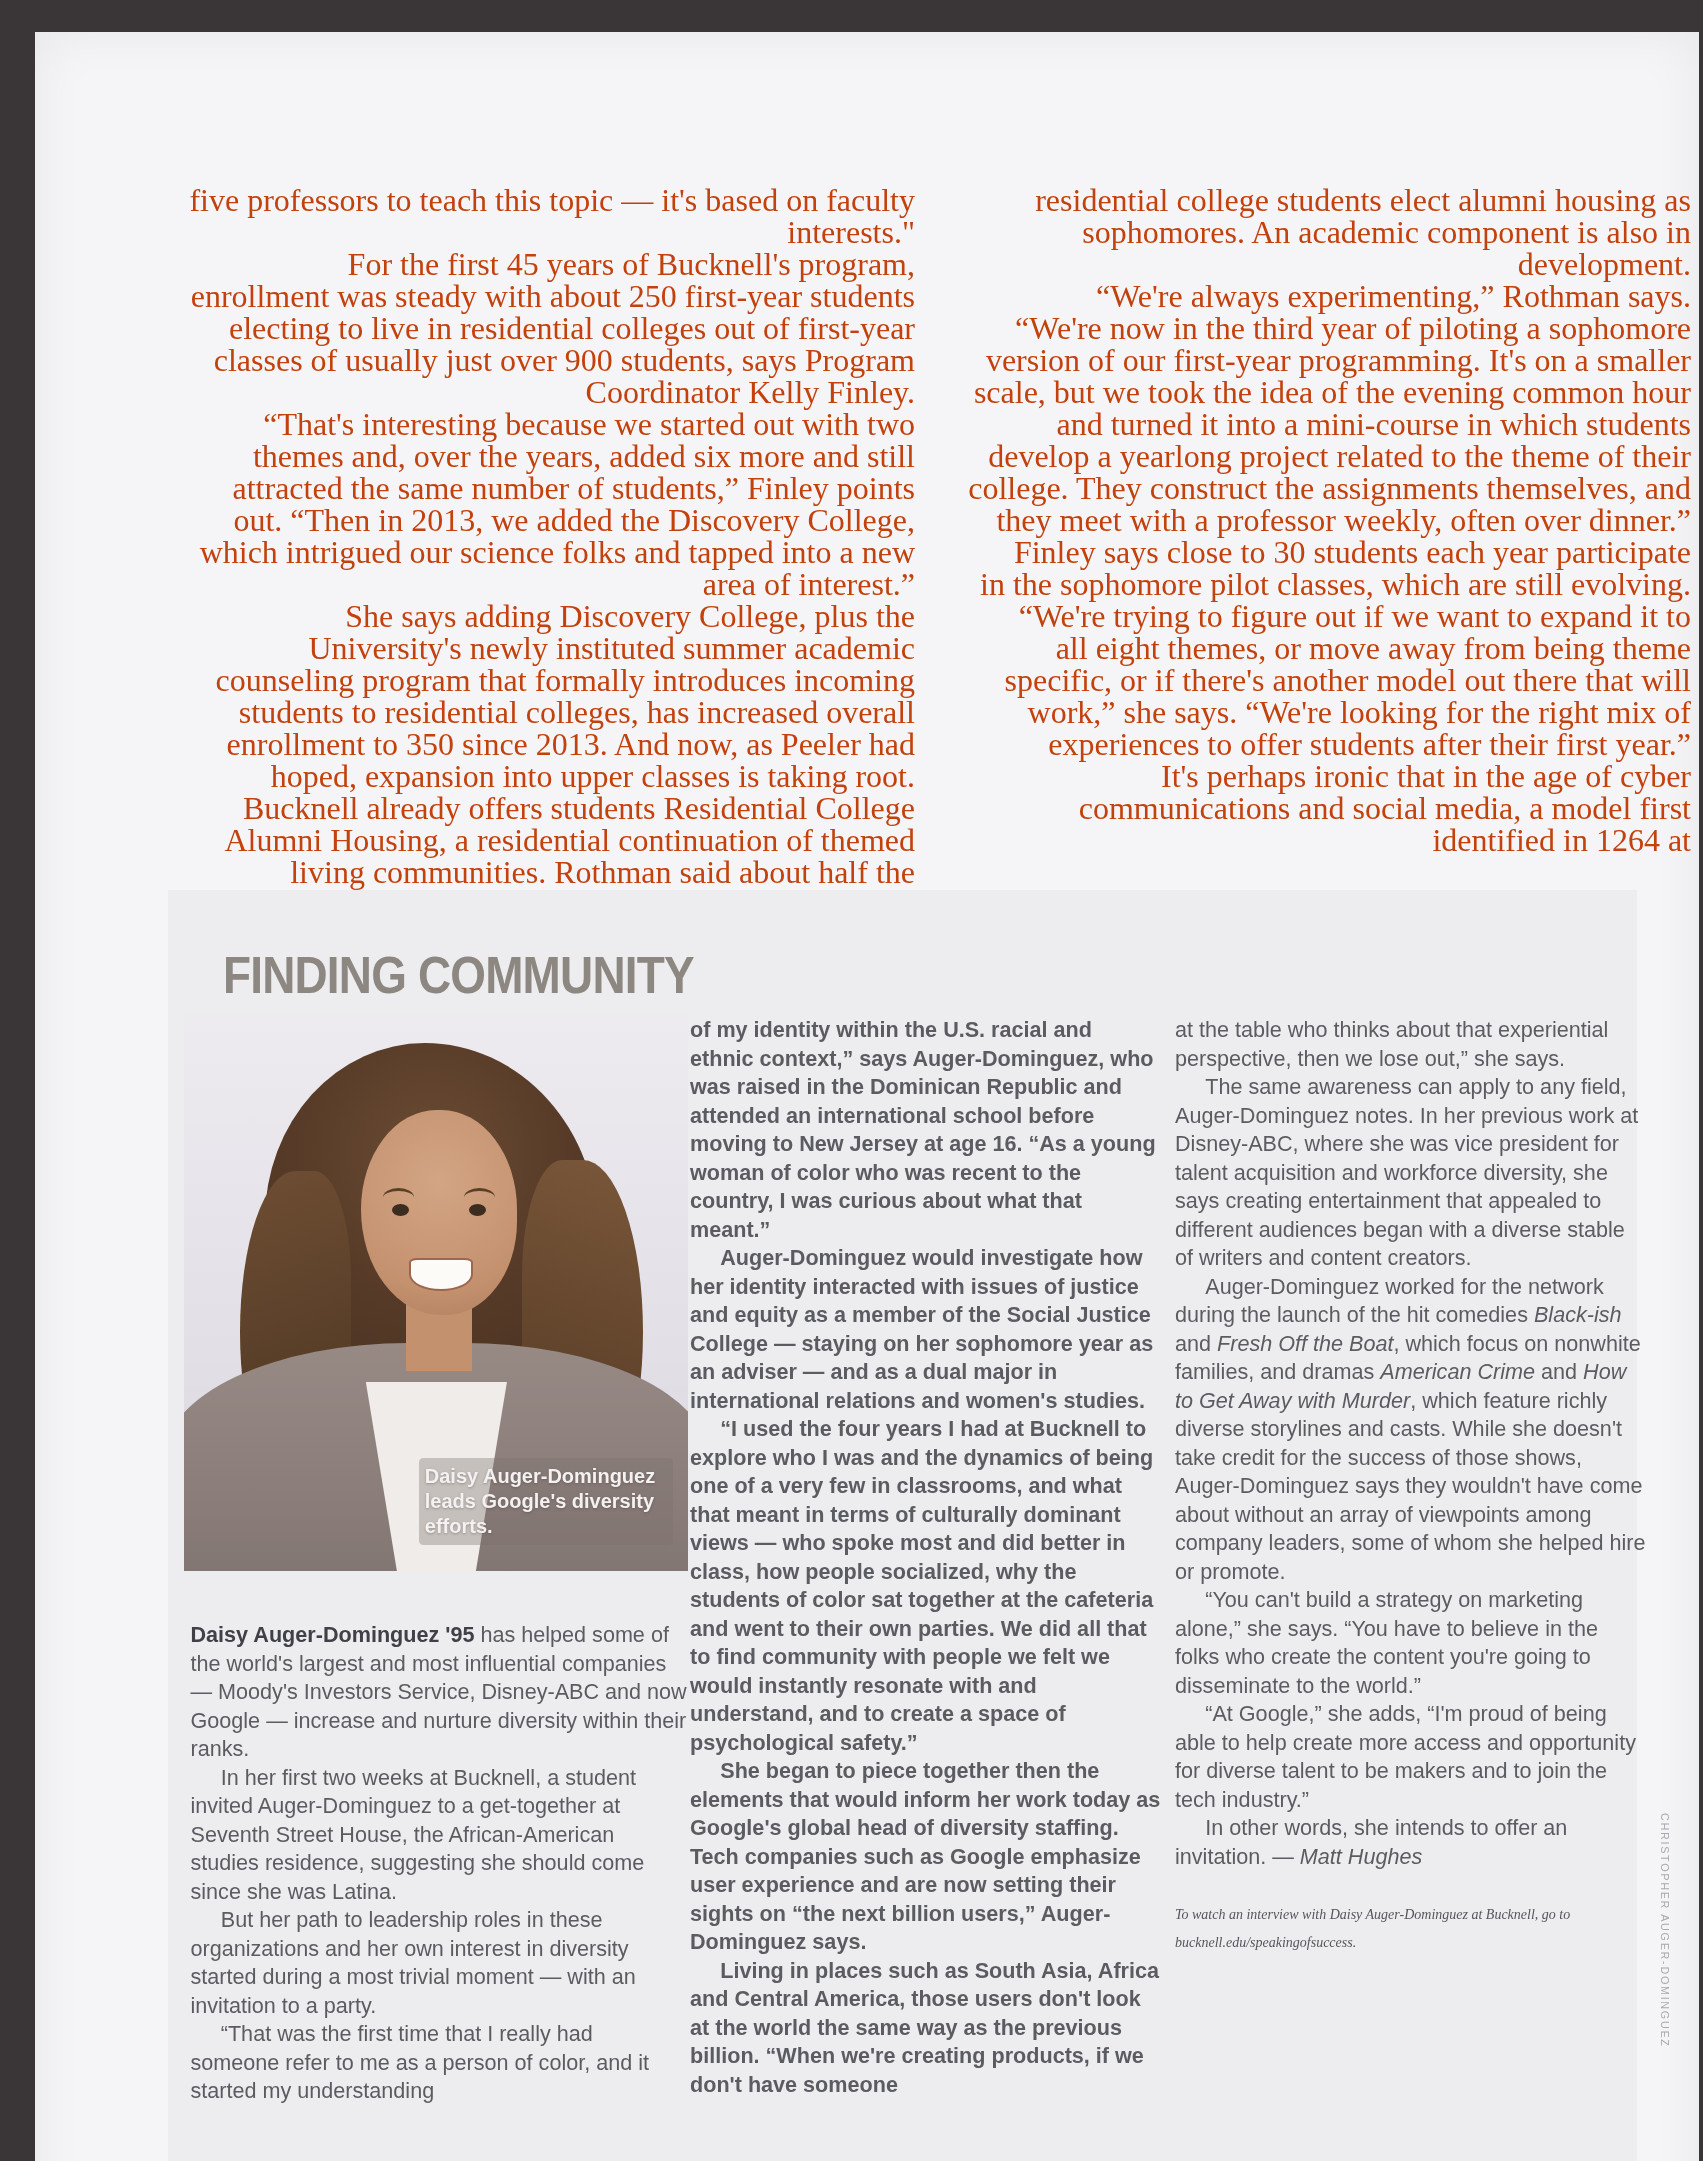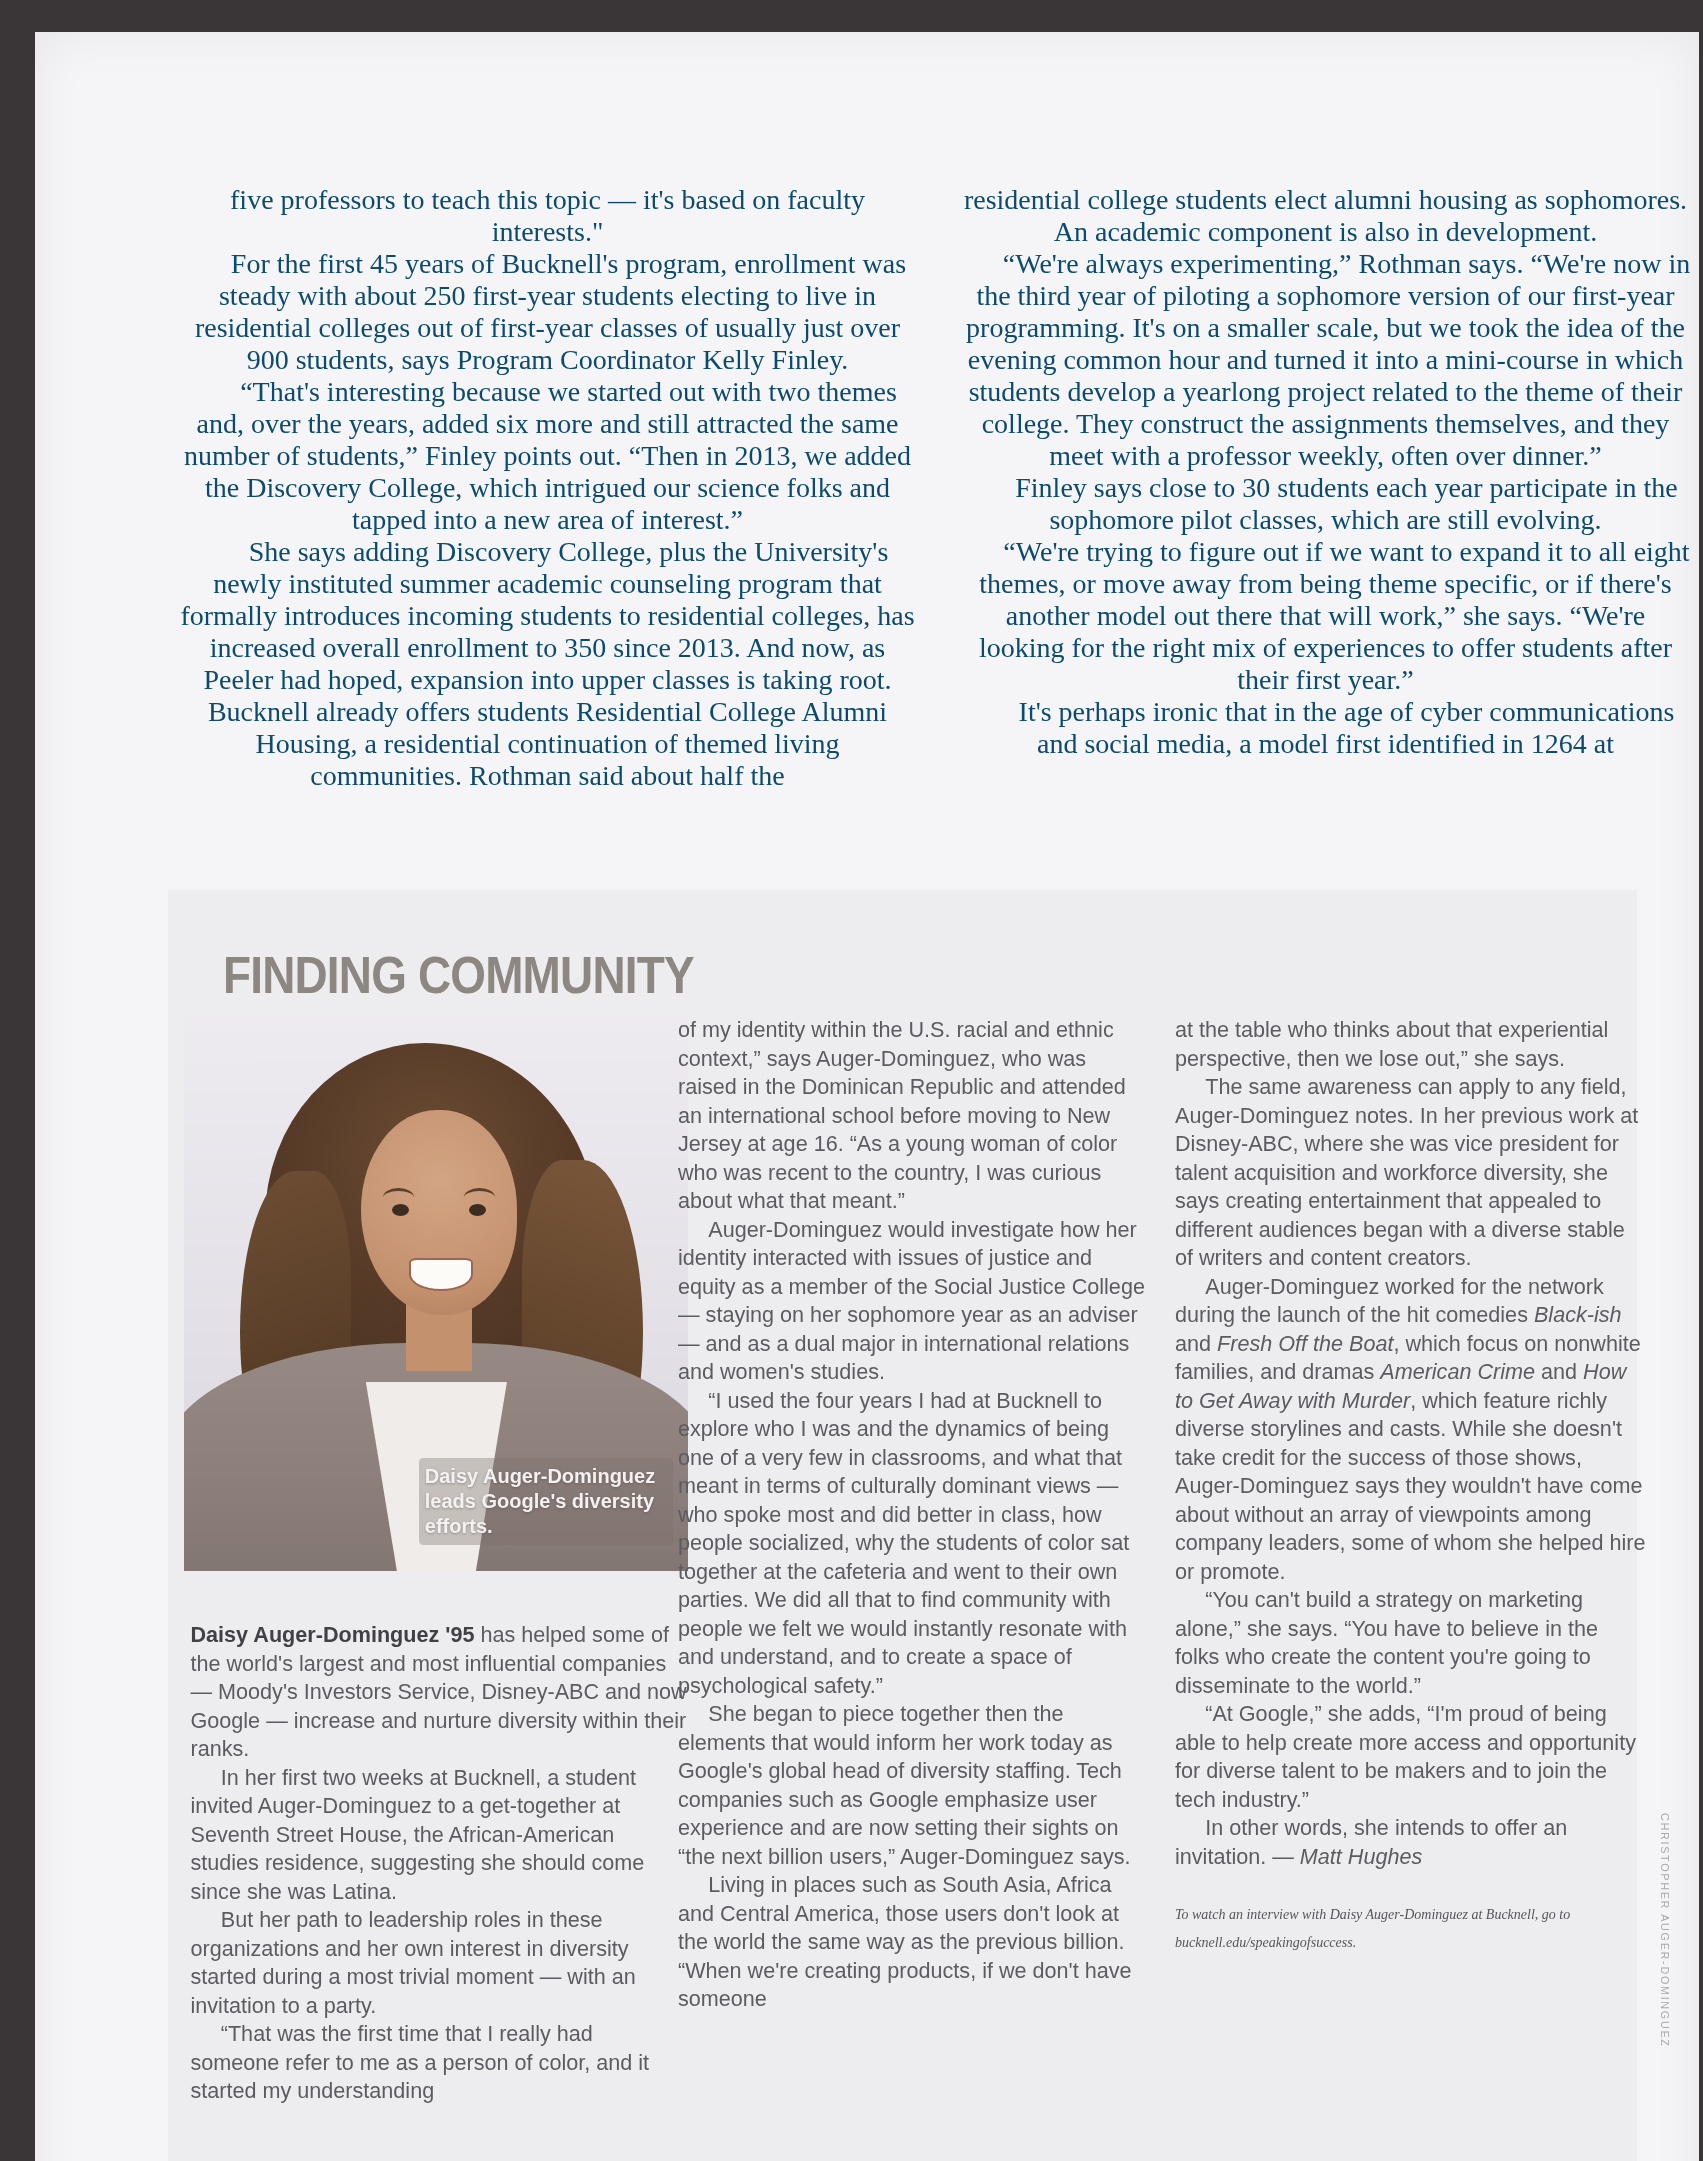--- a/index.html
+++ b/index.html
@@ -12,23 +12,23 @@
   }
   #page{
     position:absolute;
     left:35px;top:32px;right:5.2px;bottom:73px;
     background:#f5f4f6;
     box-shadow:inset 0 0 52px rgba(0,0,0,0.06);
   }
   
   .serif-col{
     position:absolute;
-    font-size:28px;line-height:32px;
-    color:#0c4a6e;
-    text-align:center;
+    font-size:32px;line-height:32px;
+    color:#c2410c;
+    text-align:right;
   }
   .serif-col p{margin:0;}
   .serif-col p + p{text-indent:1.5em;}
   #top-col-1{left:145px;top:152px;width:735px;}
   #top-col-2{left:925px;top:152px;width:731px;}
   
   #feature-panel{
     position:absolute;
     left:133px;top:858px;width:1469px;height:1357px;
     background:#edecef;
@@ -108,21 +108,21 @@
     position:absolute;
     font-family:"Liberation Sans", sans-serif;
     font-size:21.6px;line-height:28.5px;
     color:#5b5c61;
   }
   .sans-col p{margin:0;}
   .sans-col p + p{text-indent:1.4em;}
   .sans-col b{color:#404146;margin-top:23px;}
   .sans-col em{font-style:italic;}
   #feature-col-1{left:22.5px;top:731px;width:497px;}
-  #feature-col-2{left:510px;top:126px;width:471px;}
+  #feature-col-2{left:522px;top:126px;width:471px;font-weight:bold;}
   #feature-col-3{left:1007px;top:126px;width:471px;}
   #closing-note{
     margin-top:30px;
     font-family:"Liberation Serif", serif;
     font-style:italic;
     font-size:14px;line-height:28px;
     color:#55565c;
   }
   
   #photo-credit{

